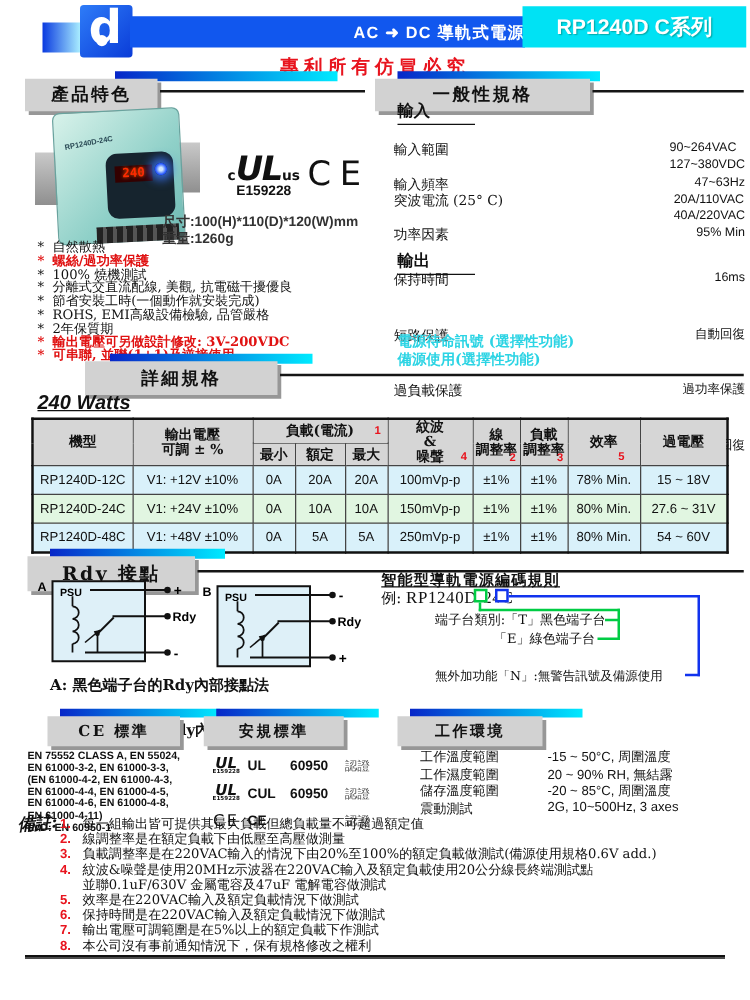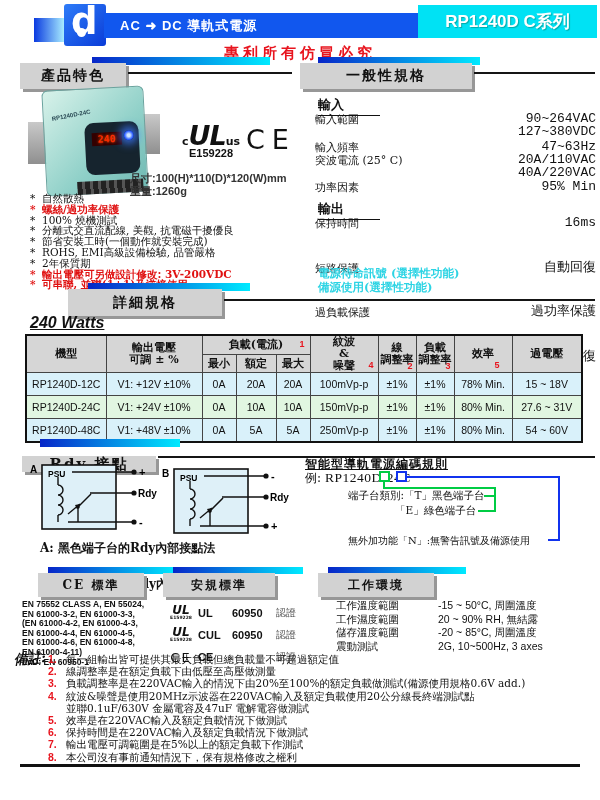--- a/index.html
+++ b/index.html
@@ -14,21 +14,21 @@
   
   .grad-sq{position:absolute;left:34px;top:18px;width:30px;height:24px;
            background:linear-gradient(90deg,#0a3ae0,#a8ecff);}
   .logo{position:absolute;left:64px;top:4px;width:42px;height:42px;
         background:linear-gradient(135deg,#2e7cf8,#0a3cd8);border-radius:3px;}
   .logo .d{position:absolute;left:7px;top:-4px;color:#fff;font-family:"DejaVu Sans",sans-serif;
            font-weight:900;font-size:37px;}
   .logo .dot{position:absolute;left:13px;top:24px;width:9px;height:9px;border-radius:50%;background:#fff;}
   .blue-bar{position:absolute;left:104px;top:13px;width:316px;height:25px;background:#1157ee;
             color:#fff;font-family:"Liberation Sans",sans-serif;font-weight:bold;font-size:13px;
-            line-height:25px;padding-left:16px;box-sizing:border-box;letter-spacing:1px;}
+            line-height:25px;padding-left:16px;box-sizing:border-box;letter-spacing:1px;text-align:right;}
   .series{position:absolute;left:418px;top:5px;width:179px;height:33px;background:#00e2f4;
           color:#fff;font-family:"Liberation Sans",sans-serif;font-weight:800;font-size:17px;
           display:flex;align-items:center;justify-content:center;text-shadow:1px 1px 1px #0aa;}
   .patent{position:absolute;left:120px;top:44px;width:360px;text-align:center;color:#e8141e;
           font-weight:bold;font-size:15px;letter-spacing:4px;}
   
   .photo{position:absolute;left:28px;top:82px;width:132px;height:120px;}
   .rail{position:absolute;background:linear-gradient(180deg,#c9c9c9,#8f8f8f);}
   .psu-body{position:absolute;left:16px;top:6px;width:100px;height:104px;border-radius:6px;
             background:linear-gradient(135deg,#d8f2ea,#8fd0c8 60%,#6fb8b2);border:1px solid #69a39e;
@@ -57,21 +57,21 @@
   .features{position:absolute;left:30px;top:193px;width:275px;font-size:10.5px;line-height:10.8px;}
   .feat{white-space:nowrap;}
   .feat .b{display:inline-block;width:12px;}
   .feat.red{color:#e01212;font-weight:bold;}
   
   .gtitle{position:absolute;font-weight:bold;font-size:13px;border-bottom:1.6px solid #111;
           padding:0 4px 1px 0;width:58px;}
   .gcol{position:absolute;left:315px;width:281px;display:flex;flex-direction:column;}
   .grow{display:flex;justify-content:space-between;}
   .grow .gl{font-size:11px;}
-  .grow .gv{font-family:Liberation Mono, monospace;font-size:13px;text-align:right;
+  .grow .gv{font-family:Liberation Sans, sans-serif;font-size:10px;
             white-space:pre-line;line-height:13px;}
   .opt{position:absolute;left:318px;color:#2cd4e4;font-size:11.5px;font-weight:bold;line-height:14px;}
   
   .watts{position:absolute;left:30px;top:314px;font-family:"Liberation Sans",sans-serif;
          font-style:italic;font-weight:bold;font-size:16px;text-decoration:underline;}
   table.spec{position:absolute;left:25px;top:334px;width:556px;border-collapse:collapse;
              table-layout:fixed;border:2px solid #111;}
   table.spec th,table.spec td{border:1px solid #444;padding:0;}
   table.spec th{background:#d6d6d6;font-weight:bold;font-size:11px;white-space:pre-line;
                 line-height:12px;position:relative;}
@@ -173,21 +173,21 @@
     <div class="feat red"><span class="b">*</span><span>螺絲/過功率保護</span></div>
     <div class="feat"><span class="b">*</span><span>100% 燒機測試</span></div>
     <div class="feat"><span class="b">*</span><span>分離式交直流配線, 美觀, 抗電磁干擾優良</span></div>
     <div class="feat"><span class="b">*</span><span>節省安裝工時(一個動作就安裝完成)</span></div>
     <div class="feat"><span class="b">*</span><span>ROHS, EMI高級設備檢驗, 品管嚴格</span></div>
     <div class="feat"><span class="b">*</span><span>2年保質期</span></div>
     <div class="feat red"><span class="b">*</span><span>輸出電壓可另做設計修改: 3V-200VDC</span></div>
     <div class="feat red"><span class="b">*</span><span>可串聯, 並聯(1+1)及逆接使用</span></div>
   </div>
 
-  <div class="gtitle" style="left:318px;top:96px;">輸入</div>
+  <div class="gtitle" style="left:318px;top:80px;">輸入</div>
   <div class="gcol" style="top:112px;">
     <div class="grow" style="height:28px;">
         <span class="gl">輸入範圍</span>
         <span class="gv">90~264VAC
 127~380VDC</span>
       </div>
     <div class="grow" style="height:13px;">
         <span class="gl">輸入頻率</span>
         <span class="gv">47~63Hz</span>
       </div>
@@ -296,21 +296,21 @@
       <td>250mVp-p</td>
       <td>±1%</td>
       <td>±1%</td>
       <td>80% Min.</td>
       <td>54 ~ 60V</td>
     </tr>
   </tbody>
     </table>
 
   <div class="grad-bar" style="left:40px;top:439px;width:140px;"></div>
-  <div class="sec-box" style="left:22px;top:456px;width:134px;height:16px;font-size:15px;">Rdy 接點</div>
+  <div class="sec-box" style="left:22px;top:445px;width:134px;height:28px;font-size:15px;">Rdy 接點</div>
   <div class="hline" style="left:158px;top:456px;width:437px;height:1.5px;"></div>
 
   <div class="diag" style="left:28px;top:462px;">
     <svg width="132" height="76" viewBox="0 0 132 76">
       <text x="2" y="11" font-size="10" font-weight="bold" font-family="Liberation Sans,sans-serif">A</text>
       <rect x="14" y="3" width="74" height="64" fill="#def0f8" stroke="#111" stroke-width="1.6"></rect>
       <text x="20" y="15" font-size="8.5" font-weight="bold" font-family="Liberation Sans,sans-serif">PSU</text>
       <line x1="44" y1="10" x2="106" y2="10" stroke="#111" stroke-width="1.5"></line>
         <circle cx="106" cy="10" r="2.6" fill="#111"></circle>
       <line x1="62" y1="31" x2="106" y2="31" stroke="#111" stroke-width="1.5"></line>

